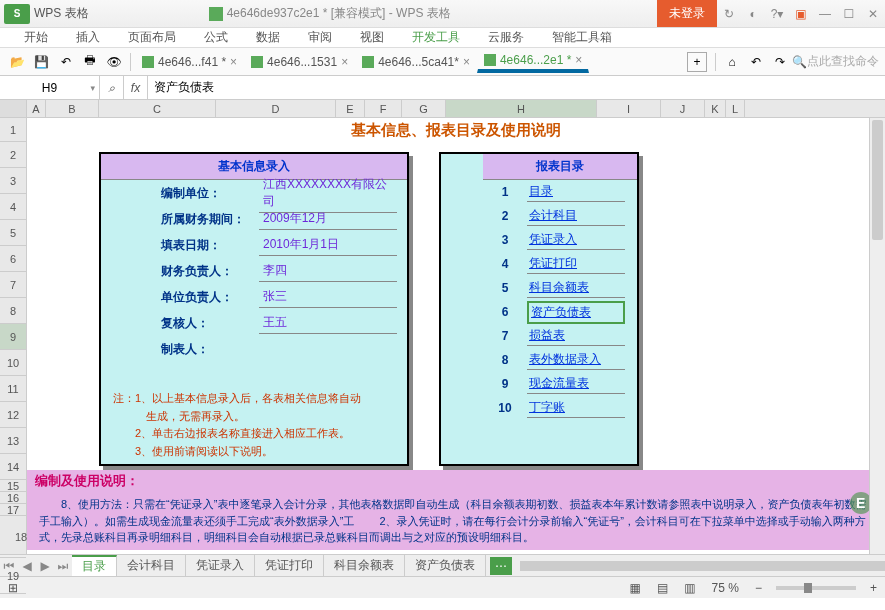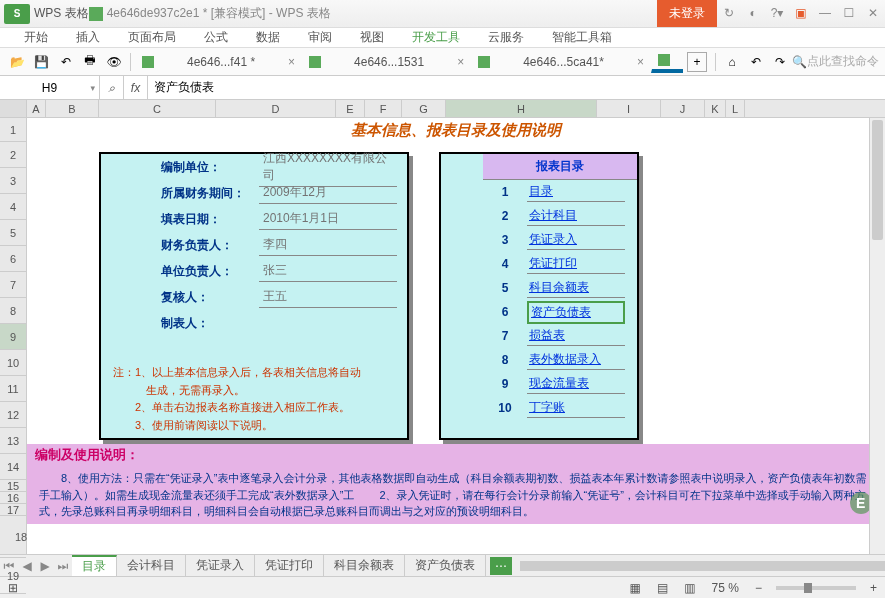--- a/index.html
+++ b/index.html
@@ -1,38 +1,38 @@
 <!DOCTYPE html>
 <html><head>
 <meta charset="utf-8">
 <style>
 *{box-sizing:border-box;margin:0;padding:0;font-family:"Microsoft YaHei",SimSun,Arial,sans-serif;font-size:12px;}
 body{background:#fff;width:885px;height:610px;overflow:hidden;position:relative;}
 
 
 .title-bar{height:28px;background:linear-gradient(#f8f8f8,#eee);display:flex;align-items:center;border-bottom:1px solid #ddd;}
 .app-logo{width:26px;height:20px;background:#4a9e4a;color:#fff;display:flex;align-items:center;justify-content:center;border-radius:2px;margin:0 4px;font-weight:bold;font-size:10px;}
-.app-name{color:#555;}
+.app-name{color:#555;margin-right:120px;}
 .doc-icon{width:14px;height:14px;background:#5aaa5a;margin-right:4px;display:inline-block;}
 .doc-title{color:#888;}
-.title-right{margin-left:auto;display:flex;align-items:flex-end;height:100%;}
+.title-right{margin-left:auto;display:flex;align-items:center;height:100%;}
 .login-btn{background:#e65c2e;color:#fff;padding:0 12px;height:100%;display:flex;align-items:center;}
 .title-icon{width:24px;height:28px;display:flex;align-items:center;justify-content:center;color:#888;cursor:pointer;}
 
 
 .menu-bar{height:20px;display:flex;align-items:center;padding:3px 10px;border-bottom:1px solid #ddd;}
 .menu-item{padding:0 14px;height:100%;display:flex;align-items:center;color:#555;cursor:pointer;}
 .menu-item.active{color:#4a9e4a;}
 
 
 .toolbar{height:28px;display:flex;align-items:center;padding:0 6px;border-bottom:1px solid #ccc;background:#fafafa;}
 .tb-btn{width:20px;height:20px;margin:0 2px;display:flex;align-items:center;justify-content:center;cursor:pointer;}
 .tb-sep{width:1px;height:18px;background:#ccc;margin:0 4px;}
 .wb-tabs{display:flex;align-items:center;flex:1;overflow:hidden;}
-.wb-tab{display:flex;align-items:center;padding:0 6px;height:22px;border:1px solid transparent;cursor:pointer;color:#555;white-space:nowrap;gap:29px;}
+.wb-tab{display:flex;align-items:center;padding:0 6px;height:22px;border:1px solid transparent;cursor:pointer;color:#555;white-space:nowrap;}
 .wb-tab.active{color:#4a9e4a;border-bottom:4px solid #0369a1;}
 .wb-tab .doc-icon{width:12px;height:12px;}
 .wb-close{margin-left:4px;color:#888;}
 .tb-plus{width:20px;height:20px;border:1px solid #aaa;display:flex;align-items:center;justify-content:center;margin:0 4px;cursor:pointer;}
 .search-cmd{margin-left:auto;color:#aaa;display:flex;align-items:center;}
 
 
 .formula-bar{height:24px;display:flex;align-items:center;border-bottom:1px solid #ccc;}
 .name-box{width:100px;height:100%;border-right:1px solid #ccc;display:flex;align-items:center;justify-content:center;position:relative;}
 .name-box::after{content:"▾";position:absolute;right:4px;color:#888;font-size:9px;}
@@ -49,28 +49,28 @@
 .row-h.r15,.row-h.r16,.row-h.r17{height:12px;}
 .row-h.r18{height:42px;padding-left:16px;}
 .row-h.r19{height:36px;}
 .grid-main{flex:1;position:relative;overflow:hidden;}
 .col-headers{height:18px;display:flex;background:#e8e8e8;border-bottom:1px solid #ccc;}
 .col-h{border-right:1px solid #ccc;display:flex;align-items:center;justify-content:center;color:#555;font-size:11px;}
 .col-h.sel{background:#c8d8c8;}
 
 
 .sheet{position:relative;width:100%;height:436px;background:#fff;}
-.title-row{height:24px;text-align:center;font-weight:bold;color:#cc5500;font-size:15px;display:flex;align-items:center;justify-content:center;background:#fff;font-style:italic;}
+.title-row{height:24px;text-align:center;font-weight:bold;color:#cc5500;font-size:15px;display:flex;align-items:center;justify-content:center;background:#fff;}
 .two-cols{display:flex;padding:0;}
 .left-box{width:310px;margin-left:72px;background:#c5f2f2;border:2px solid #000;box-shadow:4px 4px 0 #888;}
 .right-box{width:200px;margin-left:30px;background:#c5f2f2;border:2px solid #000;box-shadow:4px 4px 0 #888;padding-left:42px;}
 .box-title{background:#d8b8f0;color:#0033cc;font-weight:bold;text-align:center;padding:4px 0;border-bottom:1px solid #888;}
 .info-row{display:flex;height:26px;align-items:center;padding-left:48px;}
 .info-label{width:110px;padding-left:12px;color:#003388;font-weight:bold;}
-.info-val{flex:1;color:#737373;border-bottom:1px solid #888;margin-right:10px;padding:2px 4px;}
+.info-val{flex:1;color:#6d28d9;border-bottom:1px solid #888;margin-right:10px;padding:2px 4px;}
 .toc-row{display:flex;height:24px;align-items:center;}
 .toc-num{width:44px;text-align:center;color:#003388;font-weight:bold;}
 .toc-link{color:#0033dd;text-decoration:underline;cursor:pointer;border-bottom:1px solid #888;flex:1;margin-right:12px;padding:1px 2px;}
 .toc-link.sel{border:2px solid #4a9e4a;}
 .notes{padding:4px 12px;color:#cc3300;font-size:11px;line-height:1.6;}
 .instr-title{background:#e6b3e6;color:#cc0066;font-weight:bold;padding:2px 8px;margin-top:4px;font-size:13px;}
 .instr-body{background:#e6b3e6;color:#003388;padding:4px 12px;font-size:11px;line-height:1.5;}
 .watermark{position:absolute;right:-62px;bottom:40px;transform:rotate(0deg);color:rgba(80,150,80,0.65);font-size:18px;font-weight:bold;display:flex;align-items:center;}
 .watermark .e{background:rgba(80,150,80,0.65);color:#fff;border-radius:50%;width:22px;height:22px;display:inline-flex;align-items:center;justify-content:center;margin-right:2px;font-size:14px;}
 
@@ -192,20 +192,21 @@
         <div class="col-h" style="width: 64px;">I</div>
         <div class="col-h" style="width: 44px;">J</div>
         <div class="col-h" style="width: 21px;">K</div>
         <div class="col-h" style="width: 19px;">L</div>
       </div>
     <div class="sheet">
       <div class="title-row">基本信息、报表目录及使用说明</div>
       <div style="height:10px;"></div>
       <div class="two-cols">
         <div class="left-box">
+          <div class="box-title">基本信息录入</div>
           <div id="info-rows">
               <div class="info-row">
                 <div class="info-label">编制单位：</div>
                 <div class="info-val">江西XXXXXXXX有限公司</div>
               </div>
               <div class="info-row">
                 <div class="info-label">所属财务期间：</div>
                 <div class="info-val">2009年12月</div>
               </div>
               <div class="info-row">

